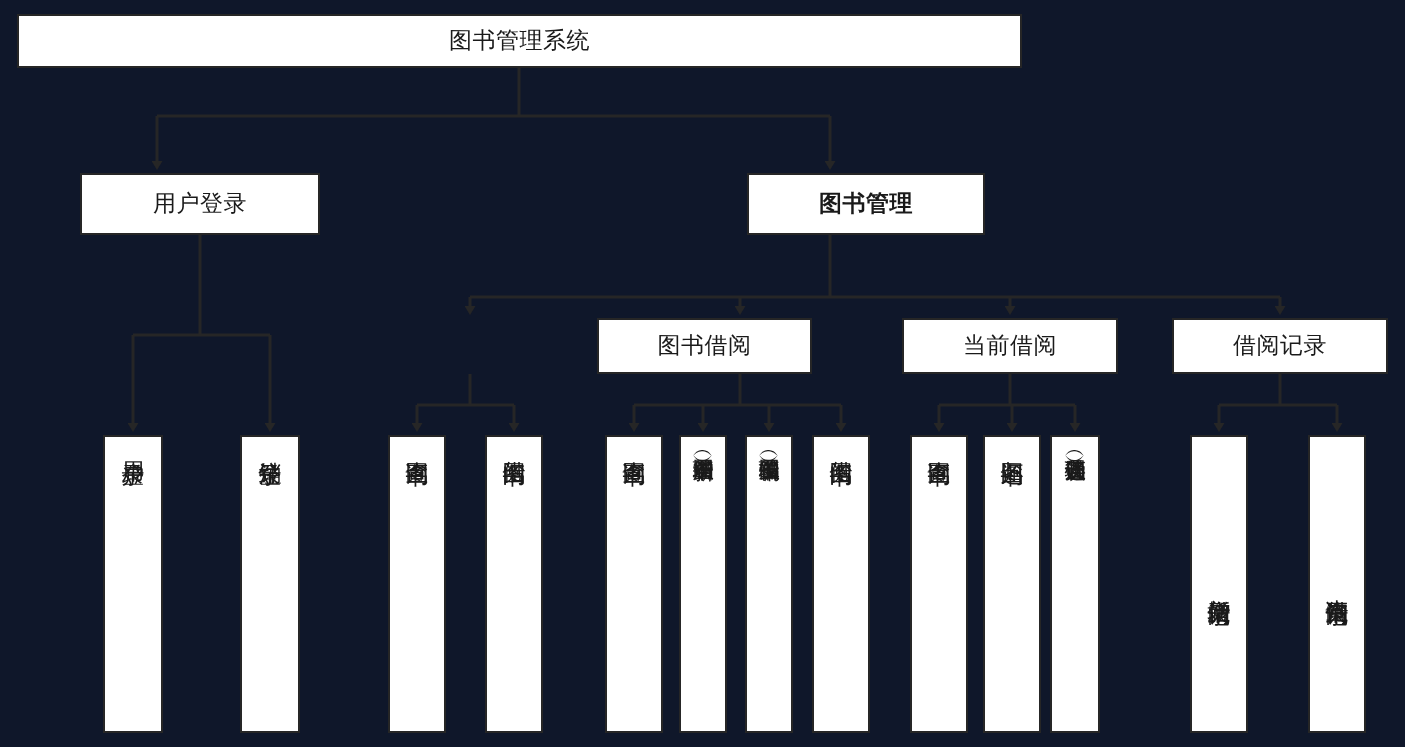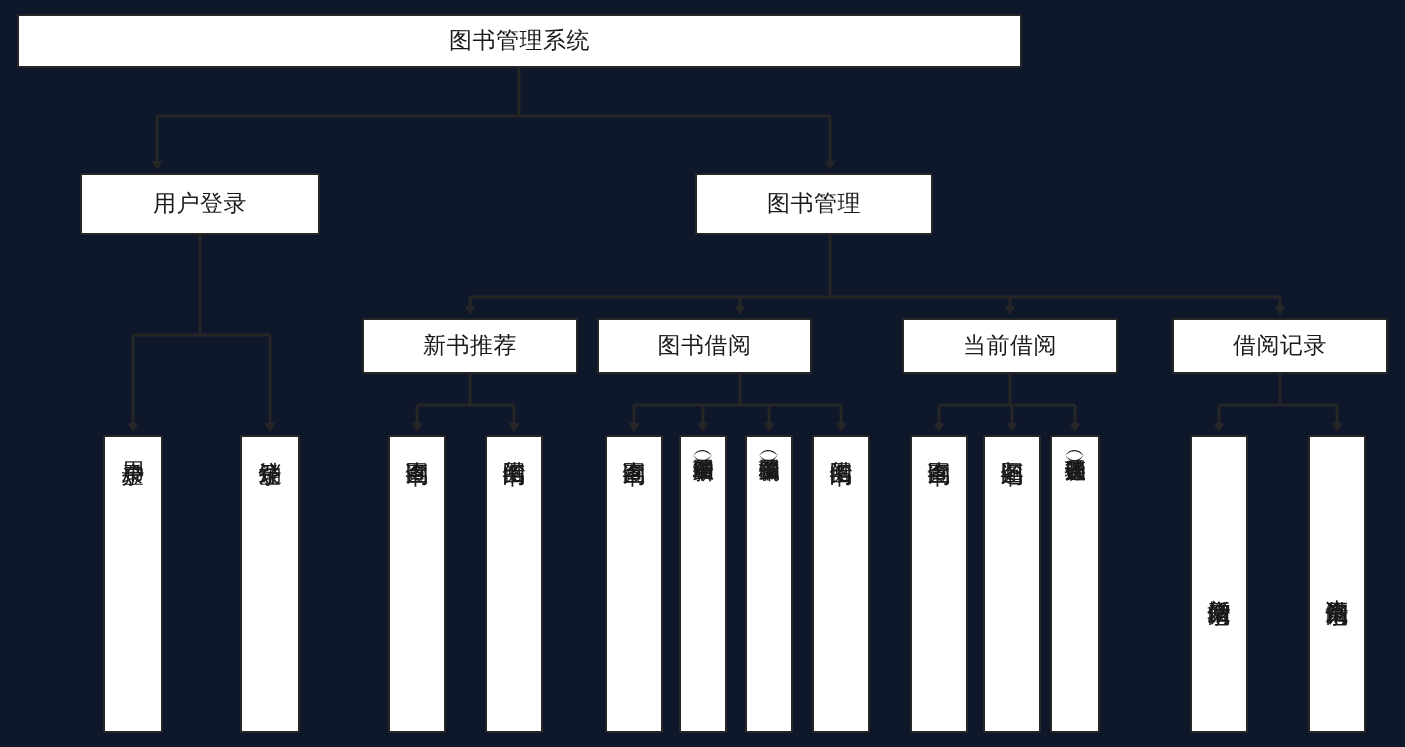--- a/index.html
+++ b/index.html
@@ -139,27 +139,24 @@
     </g>
   </svg>
 
   <div class="node root horiz" id="node-root" style="left: 17px; top: 14px; width: 1005px; height: 54px;">
     <span class="label">图书管理系统</span>
   </div>
 
   <div class="node horiz" id="node-l2-0" style="left: 80px; top: 173px; width: 240px; height: 62px;">
     <span class="label">用户登录</span>
   </div>
-  <div class="node horiz" id="node-l2-1" style="left: 695px; top: 173px; width: 238px; height: 62px;">
+  <div class="node horiz" id="node-l2-1" style="left: 747px; top: 173px; width: 238px; height: 62px; font-weight: bold;">
     <span class="label">图书管理</span>
   </div>
 
-  <div class="node horiz" id="node-l3-0" style="left: 362px; top: 318px; width: 216px; height: 56px;">
-    <span class="label">新书推荐</span>
-  </div>
   <div class="node horiz" id="node-l3-1" style="left: 597px; top: 318px; width: 215px; height: 56px;">
     <span class="label">图书借阅</span>
   </div>
   <div class="node horiz" id="node-l3-2" style="left: 902px; top: 318px; width: 216px; height: 56px;">
     <span class="label">当前借阅</span>
   </div>
   <div class="node horiz" id="node-l3-3" style="left: 1172px; top: 318px; width: 216px; height: 56px;">
     <span class="label">借阅记录</span>
   </div>
 

